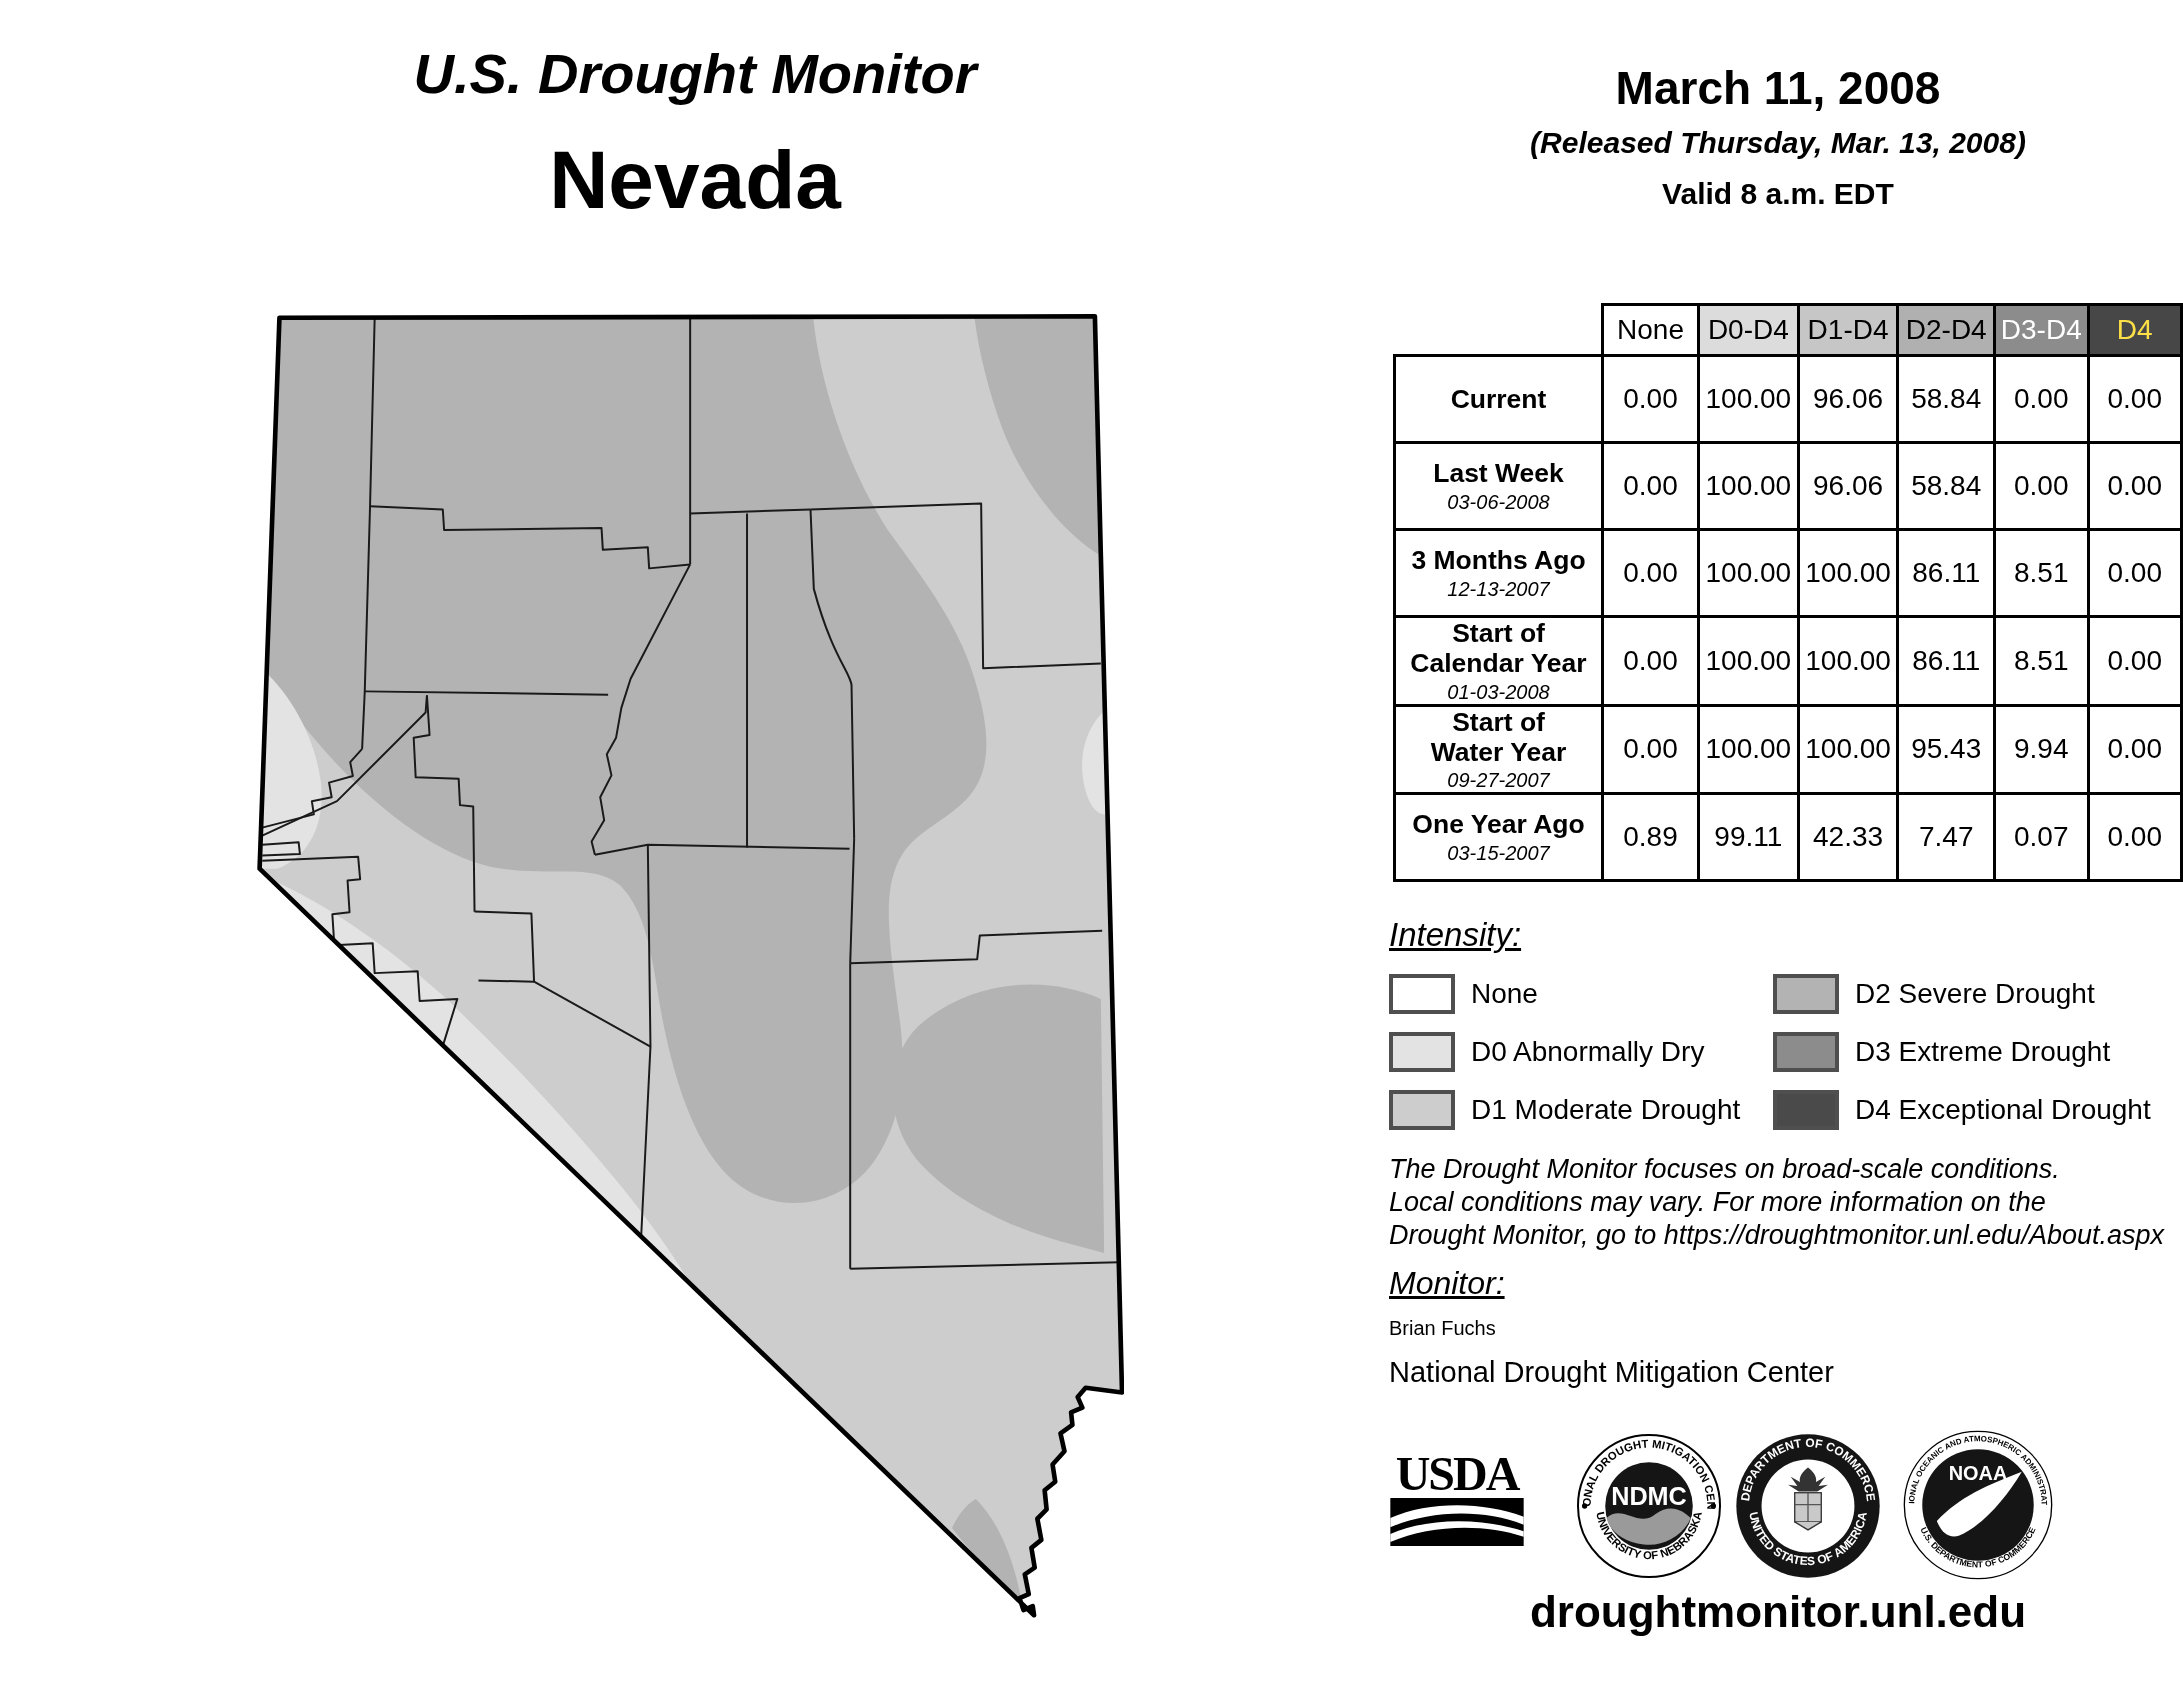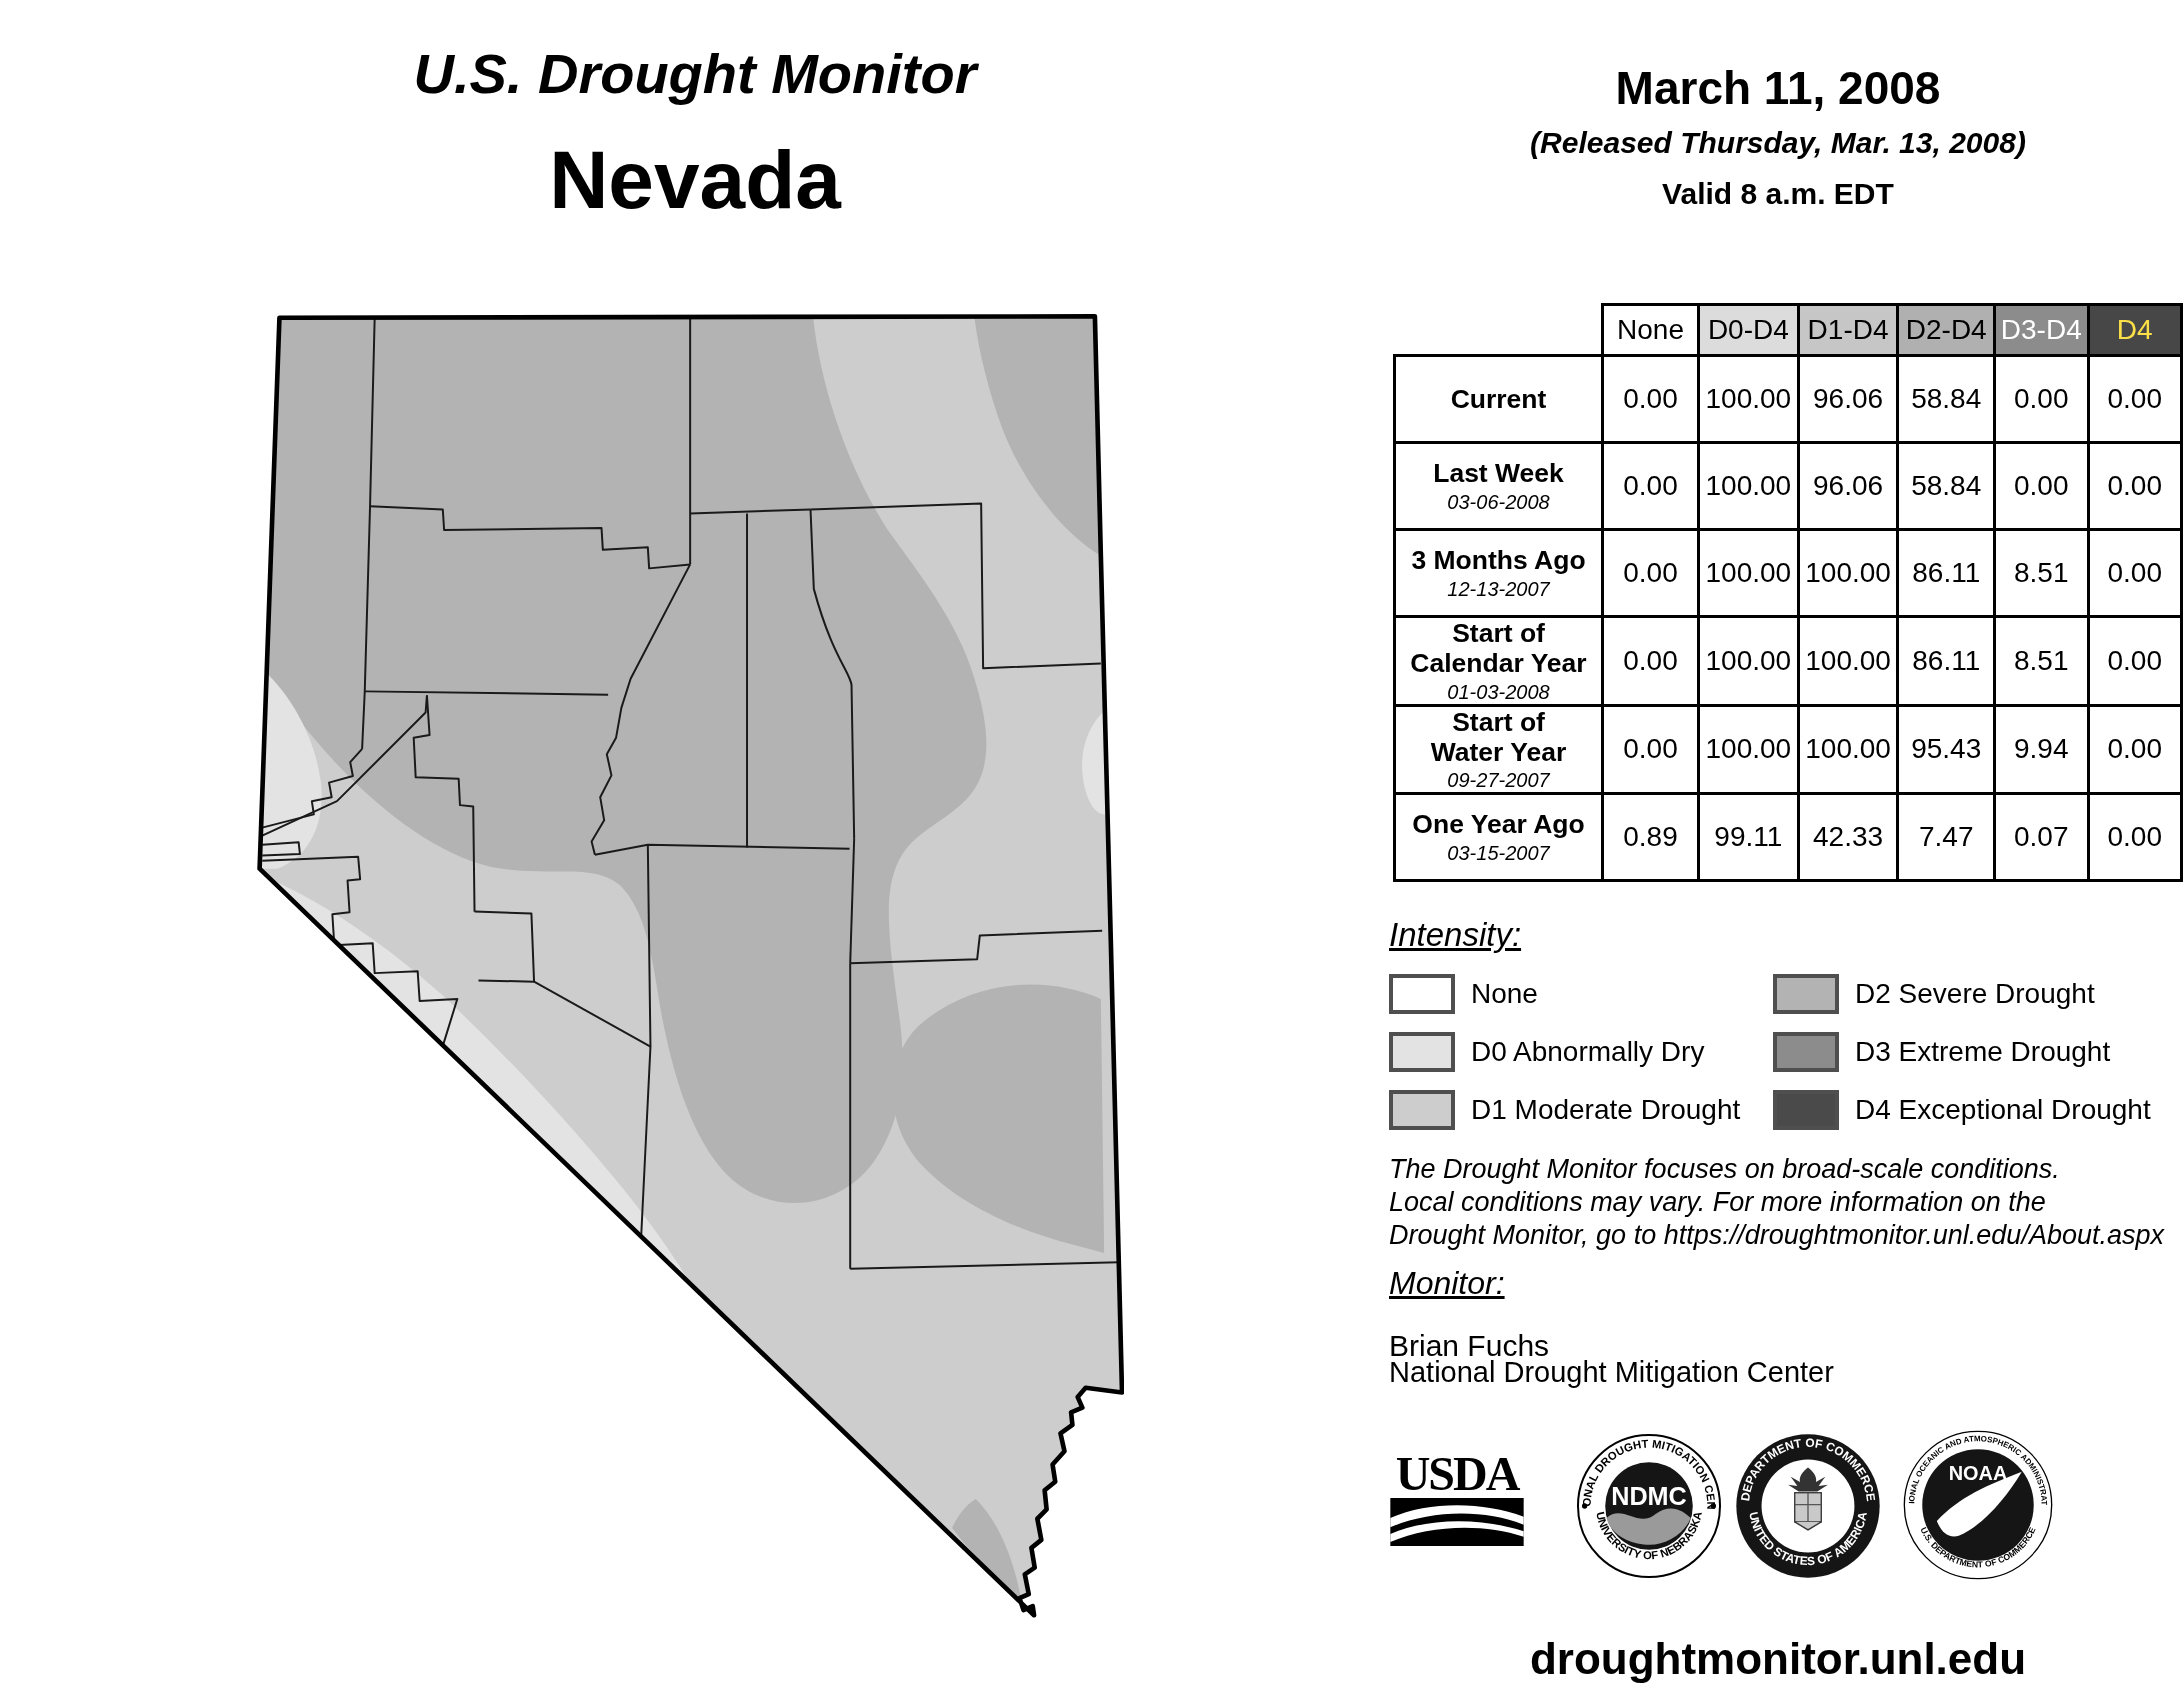--- a/index.html
+++ b/index.html
@@ -34,35 +34,35 @@
   .legend{position:absolute;left:1389px;top:965px;display:flex;}
   .leg-col{display:flex;flex-direction:column;}
   .leg-col.left{width:384px;}
   .leg-row{display:flex;align-items:center;height:58px;}
   .swatch{width:66px;height:40px;border:4px solid #4f4f4f;box-sizing:border-box;flex:none;}
   .leg-label{margin-left:16px;font-size:28px;}
 
   
   .disclaimer{position:absolute;left:1389px;top:1153px;font-style:italic;font-size:27px;line-height:33px;}
   .author-h{position:absolute;left:1389px;top:1265px;font-style:italic;font-size:32px;text-decoration:underline;}
-  .author-name{position:absolute;left:1389px;top:1317px;font-size:30px;margin-top:12px;}
+  .author-name{position:absolute;left:1389px;top:1317px;font-size:20px;}
   .author-org{position:absolute;left:1389px;top:1356px;font-size:29px;}
 
   
   .logo-usda{position:absolute;left:1389px;top:1453px;width:136px;text-align:center;}
   .usda-text{font-family:"Liberation Serif",serif;font-weight:bold;font-size:48px;line-height:42px;letter-spacing:-2px;}
   .usda-box{width:136px;height:48px;display:block;margin-top:2.6px;}
   .logo-svg{position:absolute;width:146px;height:146px;}
   #logo-ndmc{left:1576px;top:1433px;}
   #logo-doc{left:1735px;top:1433px;}
   #logo-noaa{left:1903px;top:1430px;width:150px;height:150px;}
   svg text{font-family:"Liberation Sans",sans-serif;}
 
   .site{position:absolute;left:1376px;top:1587px;width:804px;text-align:center;
-        font-weight:bold;font-size:44px;margin-top:47px;}
+        font-weight:bold;font-size:44px;}
 
   
   #map{position:absolute;left:251px;top:311px;width:873px;height:1313px;}
 </style>
 </head>
 <body>
 
 <div id="page">
 
   <div class="title-wrap">

